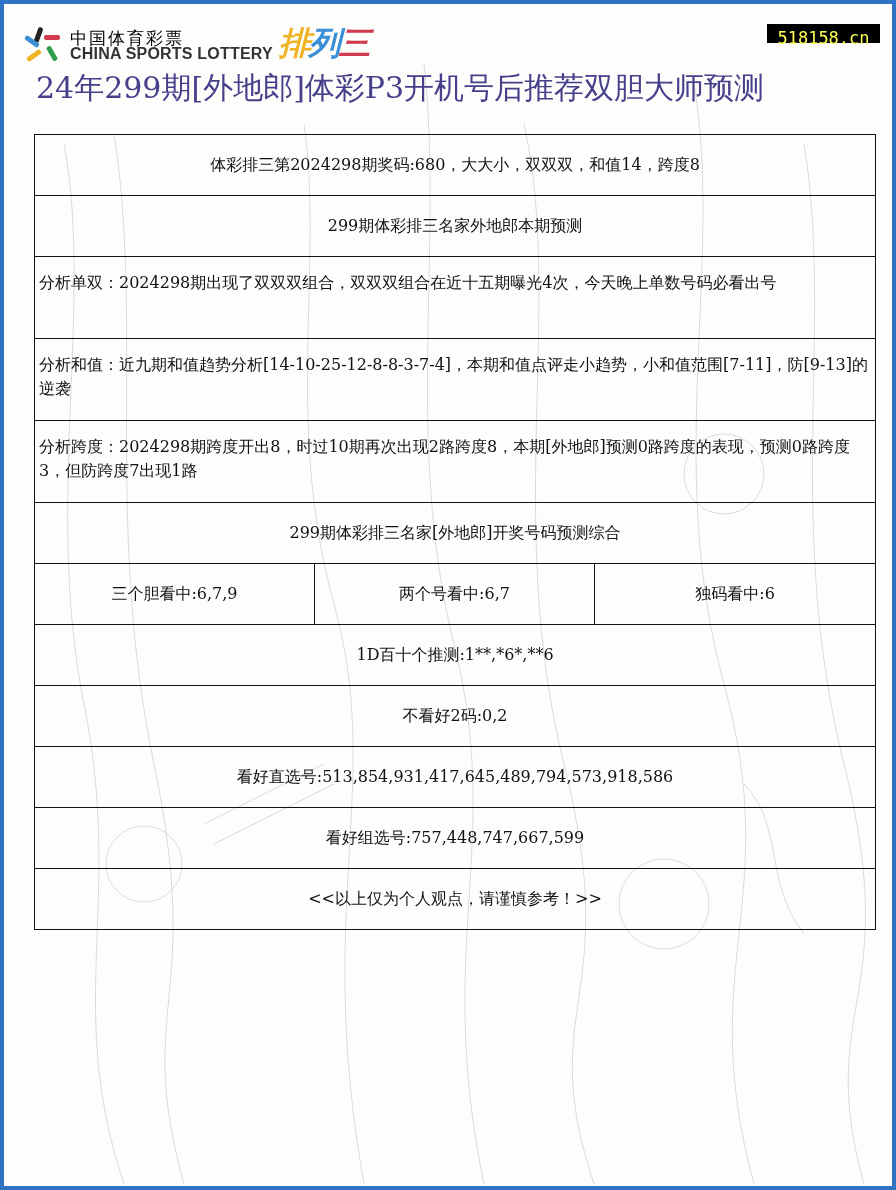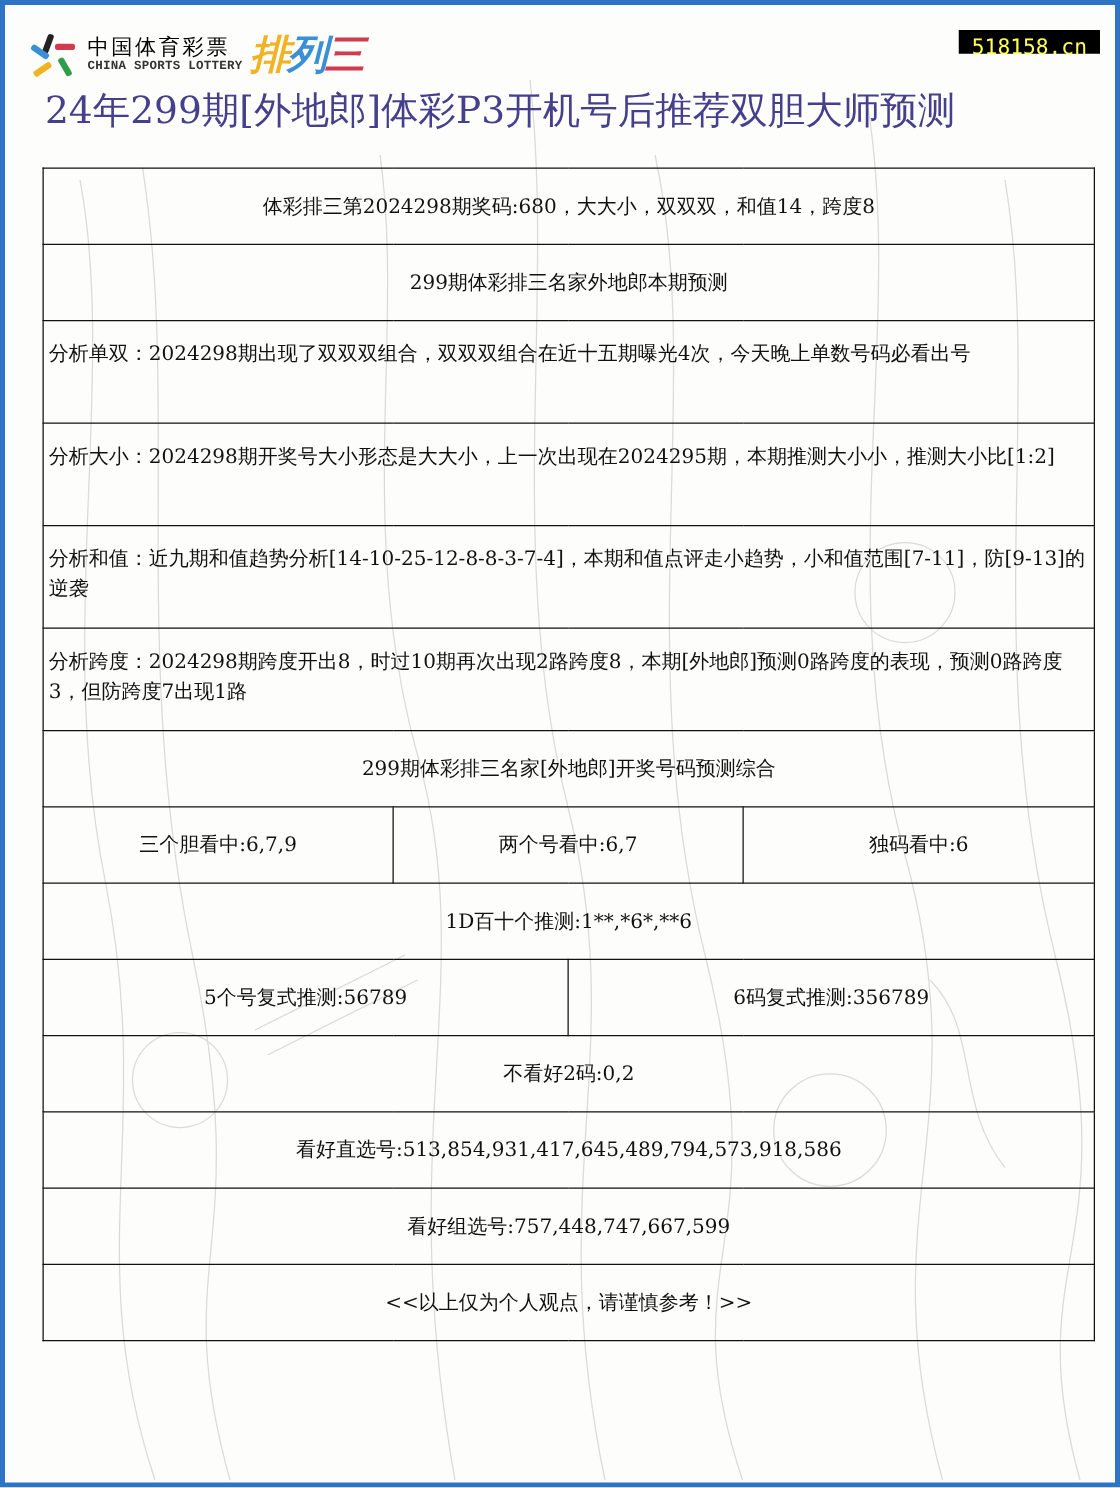--- a/index.html
+++ b/index.html
@@ -18,21 +18,21 @@
   .bg-art { position: absolute; inset: 0; pointer-events: none; opacity: 0.35; }
 
   .logo {
     position: absolute; left: 18px; top: 18px; height: 44px;
     display: flex; align-items: center;
   }
   .logo-mark { width: 42px; height: 42px; position: relative; }
   .logo-mark span { position: absolute; width: 16px; height: 5px; border-radius: 2px; }
   .logo-text { margin-left: 6px; display: flex; flex-direction: column; }
   .logo-cn { font-family: "DejaVu Sans", sans-serif; font-size: 17px; color: #000000; letter-spacing: 2px; line-height: 20px; }
-  .logo-en { font-family: Liberation Mono, monospace; font-size: 10px; font-weight: bold; color: #333; letter-spacing: 0.2px; line-height: 12px; }
+  .logo-en { font-family: Liberation Sans, sans-serif; font-size: 16px; font-weight: bold; color: #333; letter-spacing: 0.2px; line-height: 12px; }
   .logo-pl3 {
     margin-left: 6px; font-family: "DejaVu Sans", sans-serif; font-weight: bold;
     font-style: italic; font-size: 32px; letter-spacing: -2px;
   }
   .logo-pl3 .c1 { color: #f0b323; }
   .logo-pl3 .c2 { color: #3a8fd6; }
   .logo-pl3 .c3 { color: #d23a4e; }
 
   .site-badge {
     position: absolute; left: 763px; top: 20px; width: 113px; height: 19px;
@@ -114,42 +114,35 @@
     <tr>
       <td colspan="4">体彩排三第2024298期奖码:680，大大小，双双双，和值14，跨度8</td>
     </tr>
     <tr>
       <td colspan="4">299期体彩排三名家外地郎本期预测</td>
     </tr>
     <tr>
       <td colspan="4" class="left">分析单双：2024298期出现了双双双组合，双双双组合在近十五期曝光4次，今天晚上单数号码必看出号</td>
     </tr>
     <tr>
-      <td colspan="4" class="left">分析大小：2024298期开奖号大小形态是大大小，上一次出现在2024295期，本期推测大小小，推测大小比[1:2]</td>
-    </tr>
-    <tr>
       <td colspan="4" class="left">分析和值：近九期和值趋势分析[14-10-25-12-8-8-3-7-4]，本期和值点评走小趋势，小和值范围[7-11]，防[9-13]的逆袭</td>
     </tr>
     <tr>
       <td colspan="4" class="left">分析跨度：2024298期跨度开出8，时过10期再次出现2路跨度8，本期[外地郎]预测0路跨度的表现，预测0路跨度3，但防跨度7出现1路</td>
     </tr>
     <tr>
       <td colspan="4">299期体彩排三名家[外地郎]开奖号码预测综合</td>
     </tr>
     <tr>
       <td>三个胆看中:6,7,9</td>
       <td colspan="2">两个号看中:6,7</td>
       <td>独码看中:6</td>
     </tr>
     <tr>
       <td colspan="4">1D百十个推测:1**,*6*,**6</td>
-    </tr>
-    <tr>
-      <td colspan="2">5个号复式推测:56789</td>
-      <td colspan="2">6码复式推测:356789</td>
     </tr>
     <tr>
       <td colspan="4">不看好2码:0,2</td>
     </tr>
     <tr>
       <td colspan="4">看好直选号:513,854,931,417,645,489,794,573,918,586</td>
     </tr>
     <tr>
       <td colspan="4">看好组选号:757,448,747,667,599</td>
     </tr>

